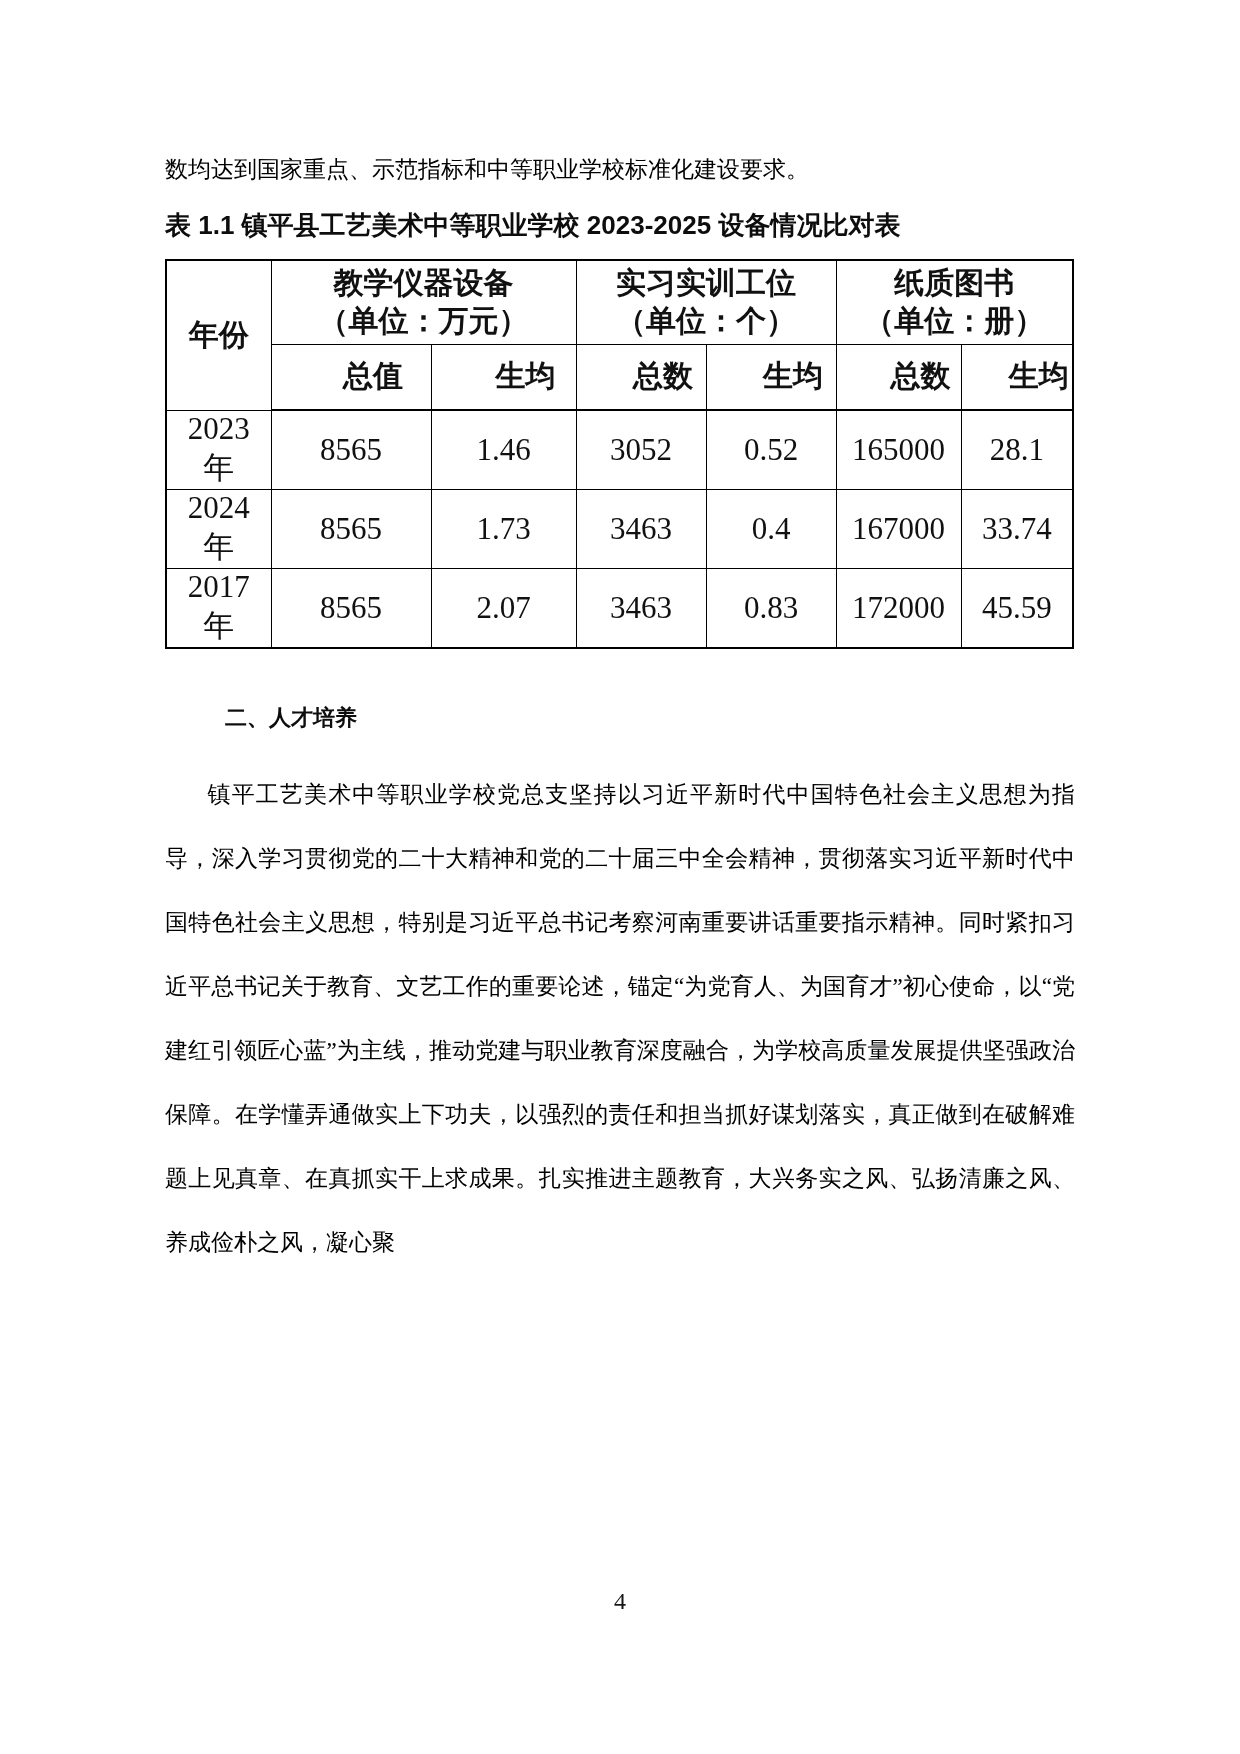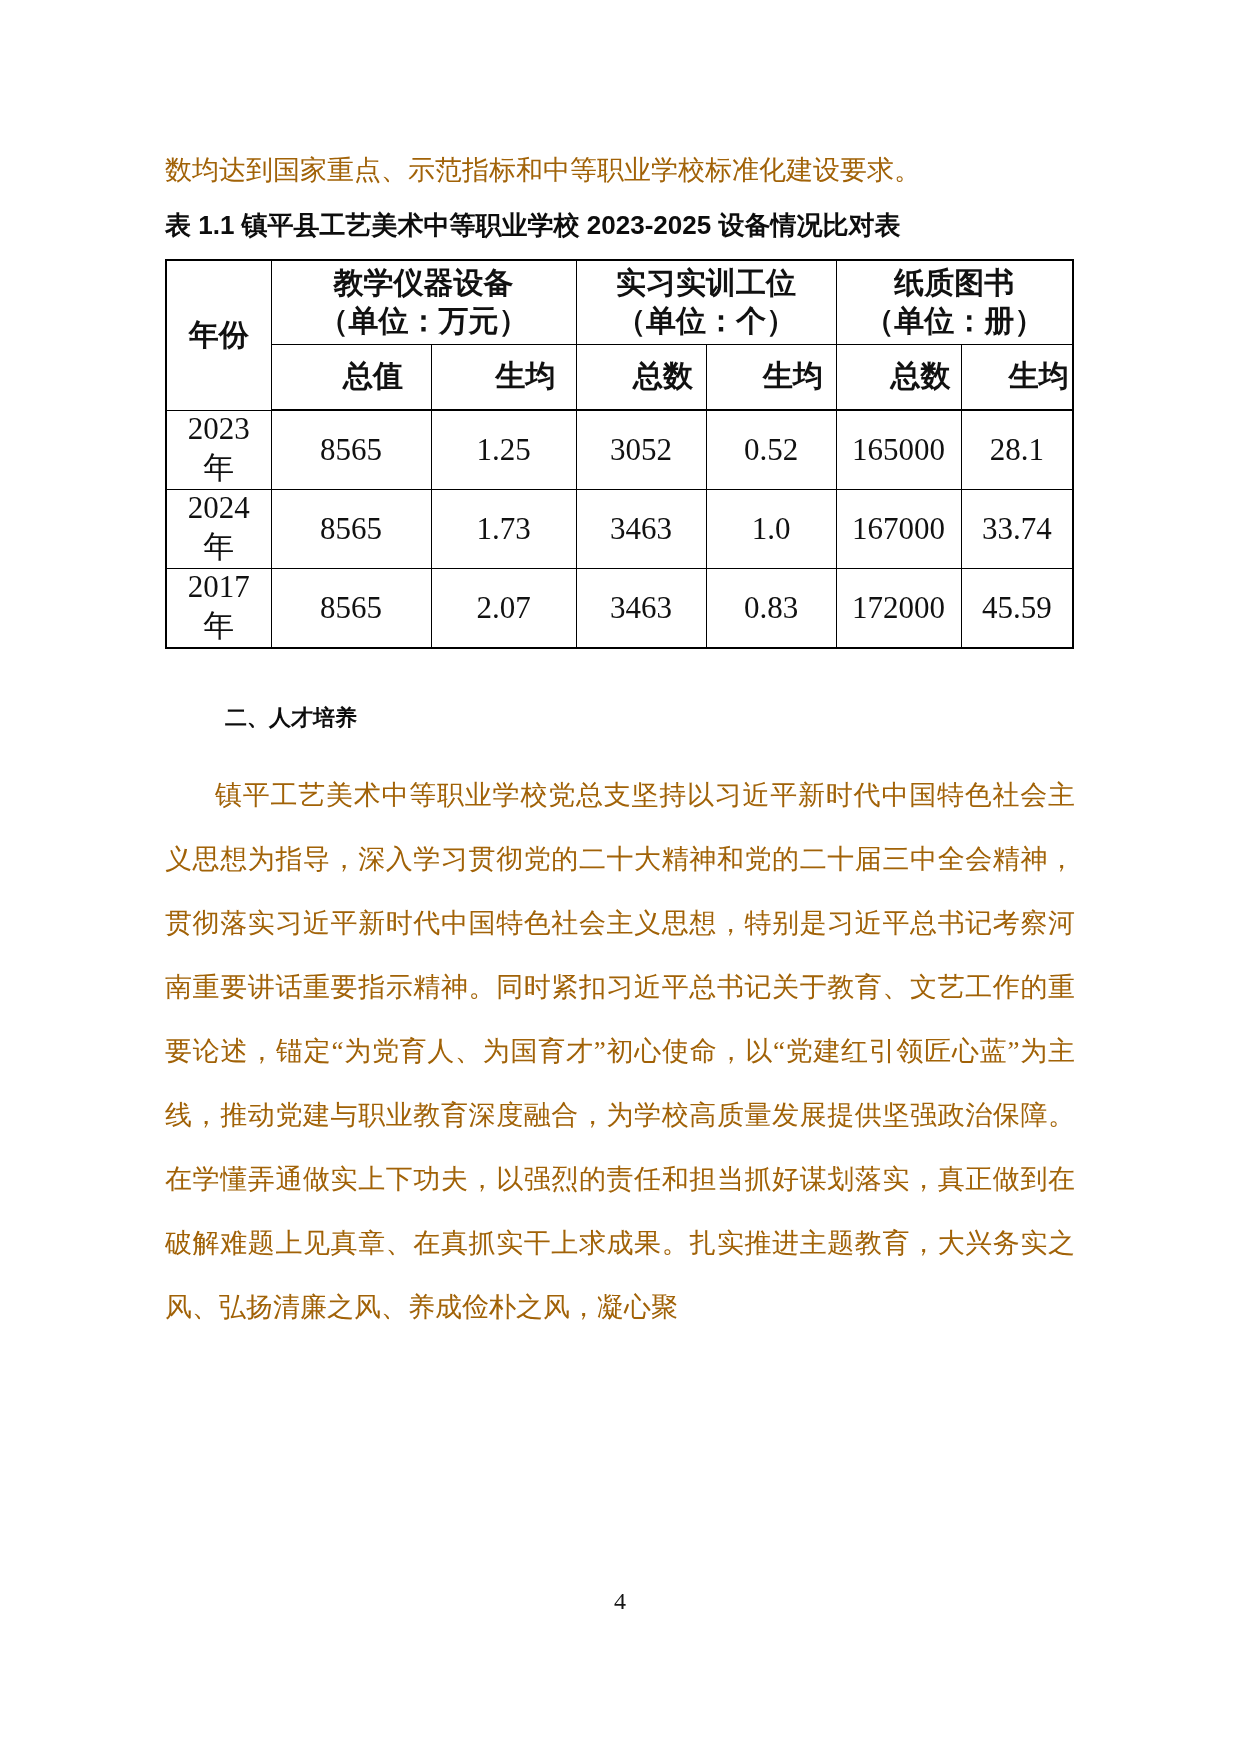--- a/index.html
+++ b/index.html
@@ -11,25 +11,25 @@
     position: relative;
     overflow: hidden;
   }
   .page {
     position: relative;
     width: 1240px; height: 1754px;
     padding: 138px 165px 0 165px;
     background: #ffffff;
   }
   .para {
-    font-size: 27px;
+    font-size: 23px;
     line-height: 64px;
     text-align: justify;
     text-justify: inter-ideograph;
-    color: #a16207;
+    color: #000000;
   }
   .intro { margin-bottom: 6px; }
   .table-caption {
     font-family: "Liberation Sans", "DejaVu Sans", sans-serif;
     font-weight: 700;
     font-size: 26px;
     text-align: left;
     color: #0d0d0d;
     margin: 6px 0 16px 0;
   }
@@ -117,32 +117,32 @@
         <td class="sub-head">总值</td>
         <td class="sub-head">生均</td>
         <td class="sub-head">总数</td>
         <td class="sub-head">生均</td>
         <td class="sub-head">总数</td>
         <td class="sub-head">生均</td>
       </tr>
       <tr class="data-row">
         <td class="year-cell">2023 年</td>
         <td>8565</td>
-        <td>1.25</td>
+        <td>1.46</td>
         <td>3052</td>
         <td>0.52</td>
         <td>165000</td>
         <td>28.1</td>
       </tr>
       <tr class="data-row">
         <td class="year-cell">2024 年</td>
         <td>8565</td>
         <td>1.73</td>
         <td>3463</td>
-        <td>1.0</td>
+        <td>0.4</td>
         <td>167000</td>
         <td>33.74</td>
       </tr>
       <tr class="data-row">
         <td class="year-cell">2017 年</td>
         <td>8565</td>
         <td>2.07</td>
         <td>3463</td>
         <td>0.83</td>
         <td>172000</td>

